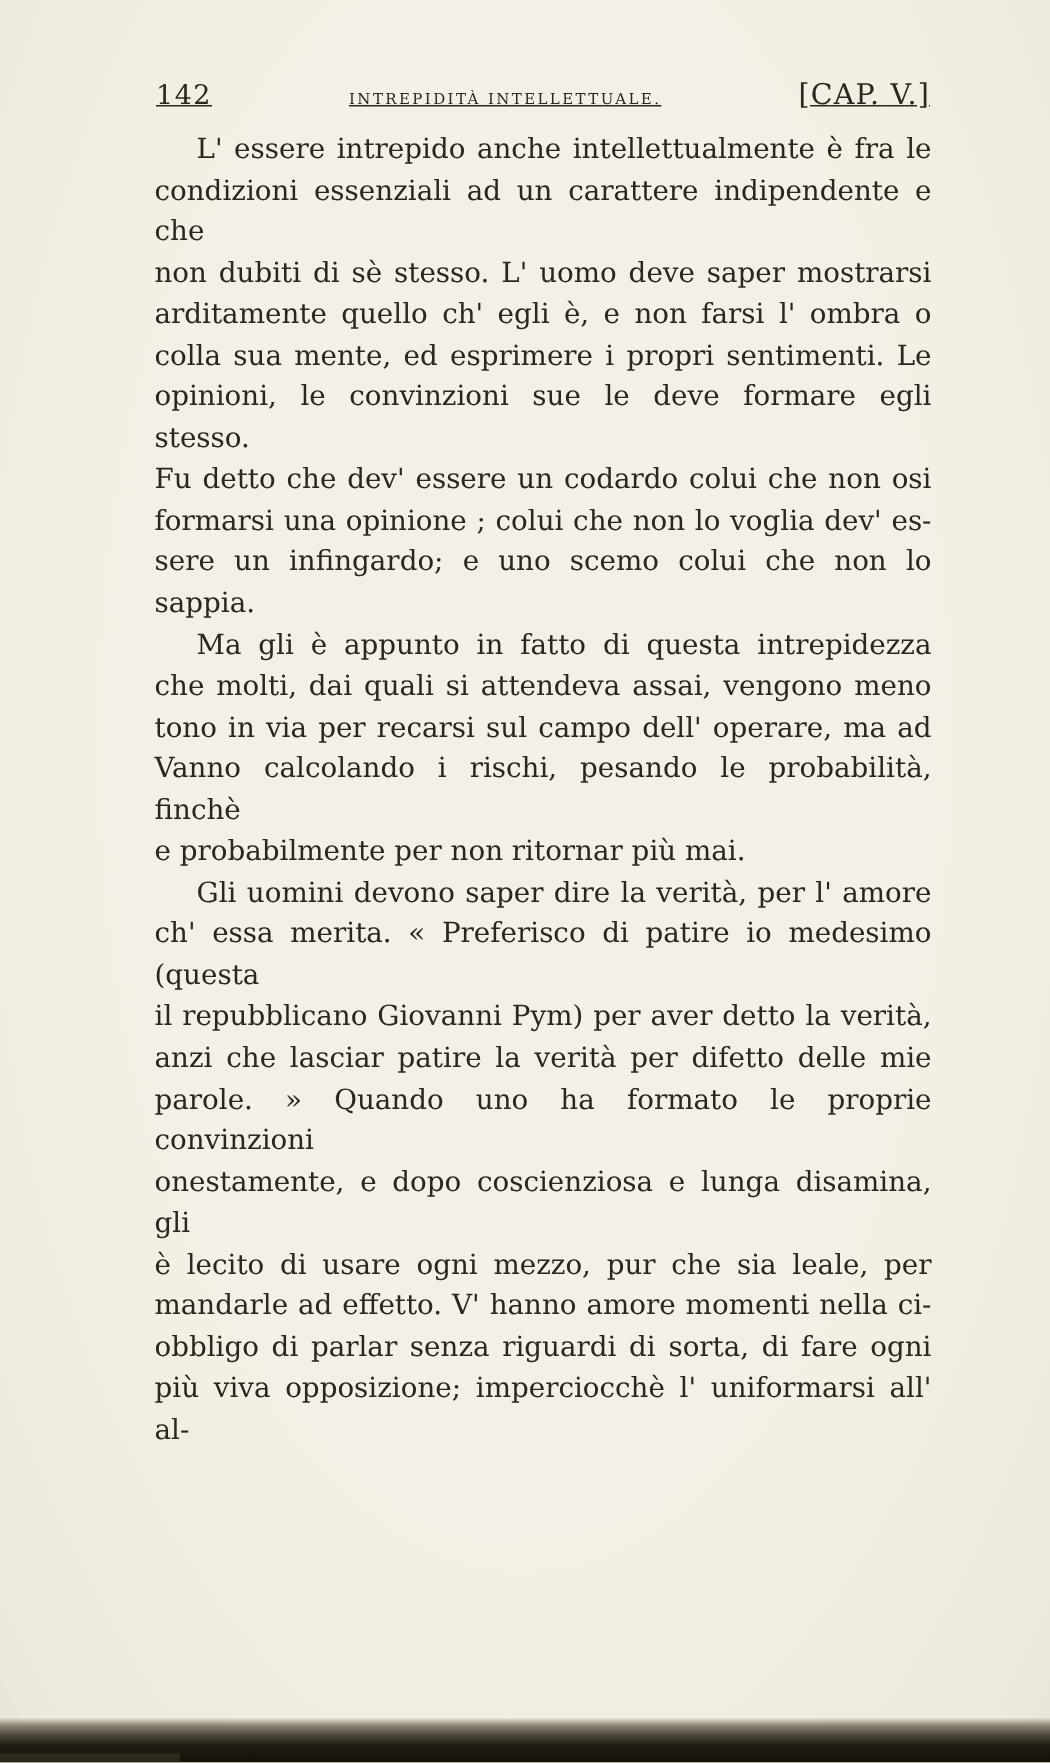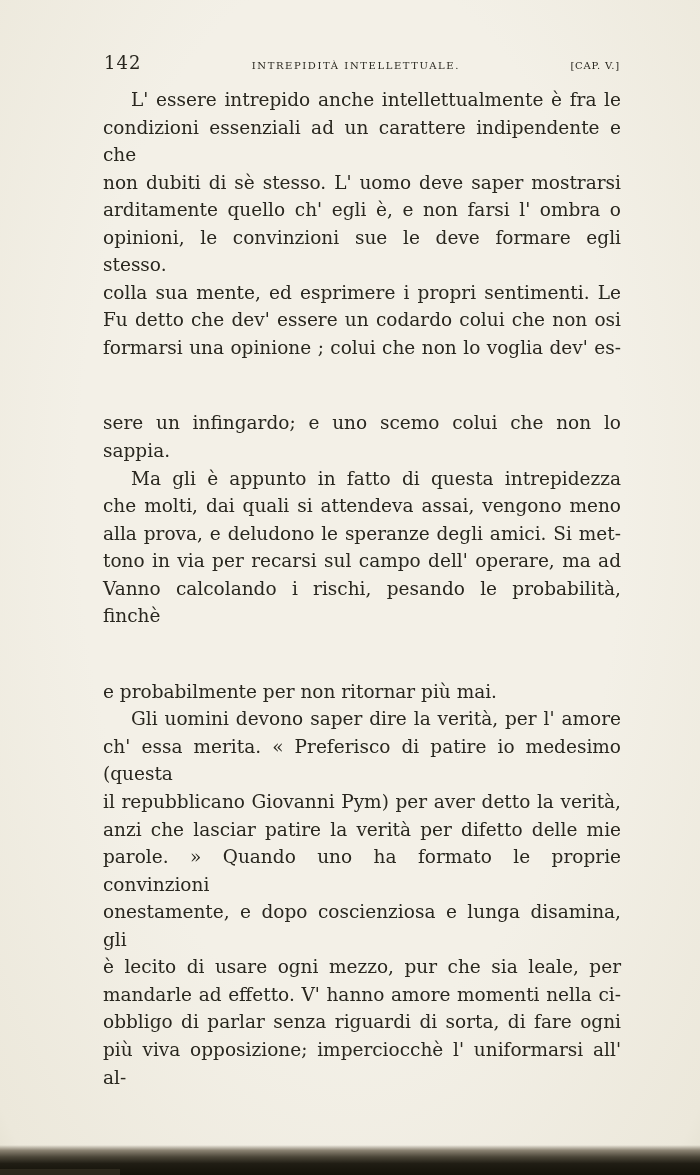--- a/index.html
+++ b/index.html
@@ -13,38 +13,38 @@
     background:var(--paper);
     font-family:"DejaVu Serif", serif;
     overflow:hidden;
   }
   .page{
     position:relative;width:700px;height:1175px;
     background:radial-gradient(ellipse at 50% 42%, #f3f0e7 55%, #ece8db 95%, #e5e1d2 100%);
   }
   .header{
     position:absolute;top:52px;left:104px;right:80px;
-    display:flex;align-items:baseline;color:var(--ink);
+    display:flex;align-items:baseline;color:var(--ink);text-decoration:underline;
   }
   .page-number{font-size:18px;letter-spacing:1px;}
   .running-title{flex:1;text-align:center;font-size:10px;letter-spacing:1.6px;}
-  .chapter-label{font-size:10px;letter-spacing:0.8px;}
+  .chapter-label{font-size:19px;letter-spacing:0.8px;}
   .text-block{
     position:absolute;top:86px;left:103px;right:79px;
     color:var(--ink);
     font-size:18.5px;
     line-height:27.55px;
   }
   .para{margin:0;}
   .line{
     text-align:justify;
     text-align-last:justify;
     white-space:normal;
   }
-  .line.last{text-align-last:left;margin-top:48px;}
+  .line.last{text-align-last:left;}
   .line.first{text-indent:28px;}
   .page-edge{
     position:absolute;left:0;right:0;bottom:0;height:30px;
     background:linear-gradient(to bottom,
       rgba(160,152,136,0.0) 0%,
       #8a8272 18%,
       #4a4538 40%,
       #201d14 62%,
       var(--edge) 100%);
   }
@@ -62,30 +62,29 @@
     <span class="running-title">INTREPIDITÀ INTELLETTUALE.</span>
     <span class="chapter-label">[CAP. V.]</span>
   </div>
 
   <div class="text-block" id="text-block">
       <div class="para">
         <div class="line first">L' essere intrepido anche intellettualmente è fra le</div>
         <div class="line">condizioni essenziali ad un carattere indipendente e che</div>
         <div class="line">non dubiti di sè stesso. L' uomo deve saper mostrarsi</div>
         <div class="line">arditamente quello ch' egli è, e non farsi l' ombra o</div>
+        <div class="line">colla sua mente, ed esprimere i propri sentimenti. Le</div>
         <div class="line">opinioni, le convinzioni sue le deve formare egli stesso.</div>
-        <div class="line">colla sua mente, ed esprimere i propri sentimenti. Le</div>
         <div class="line">Fu detto che dev' essere un codardo colui che non osi</div>
         <div class="line">formarsi una opinione ; colui che non lo voglia dev' es-</div>
         <div class="line last">sere un infingardo; e uno scemo colui che non lo sappia.</div>
       </div>
       <div class="para">
         <div class="line first">Ma gli è appunto in fatto di questa intrepidezza</div>
         <div class="line">che molti, dai quali si attendeva assai, vengono meno</div>
-        <div class="line">alla prova, e deludono le speranze degli amici. Si met-</div>
         <div class="line">tono in via per recarsi sul campo dell' operare, ma ad</div>
         <div class="line">Vanno calcolando i rischi, pesando le probabilità, finchè</div>
         <div class="line last">e probabilmente per non ritornar più mai.</div>
       </div>
       <div class="para">
         <div class="line first">Gli uomini devono saper dire la verità, per l' amore</div>
         <div class="line">ch' essa merita. « Preferisco di patire io medesimo (questa</div>
         <div class="line">il repubblicano Giovanni Pym) per aver detto la verità,</div>
         <div class="line">anzi che lasciar patire la verità per difetto delle mie</div>
         <div class="line">parole. » Quando uno ha formato le proprie convinzioni</div>

